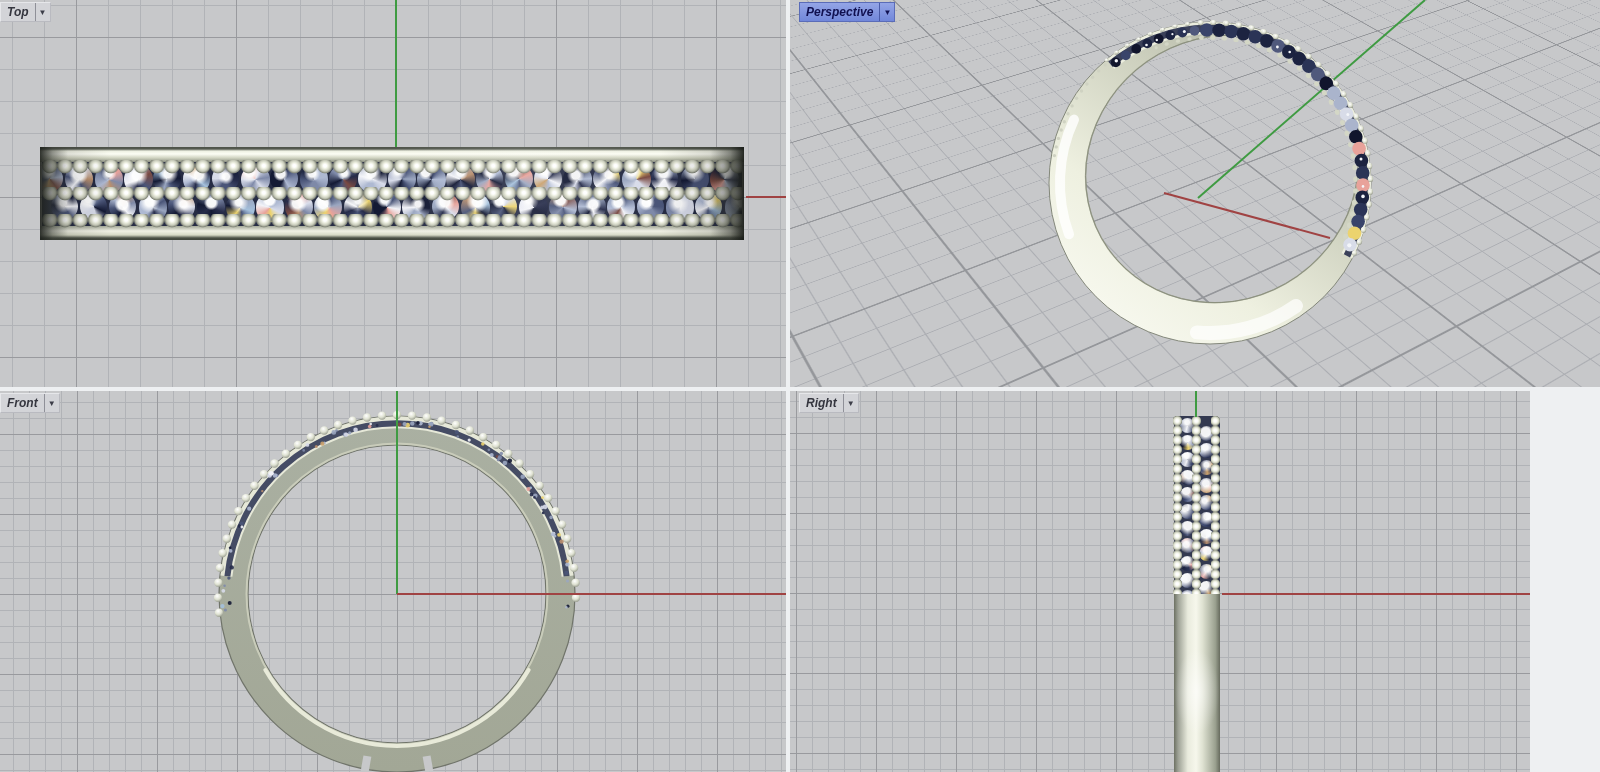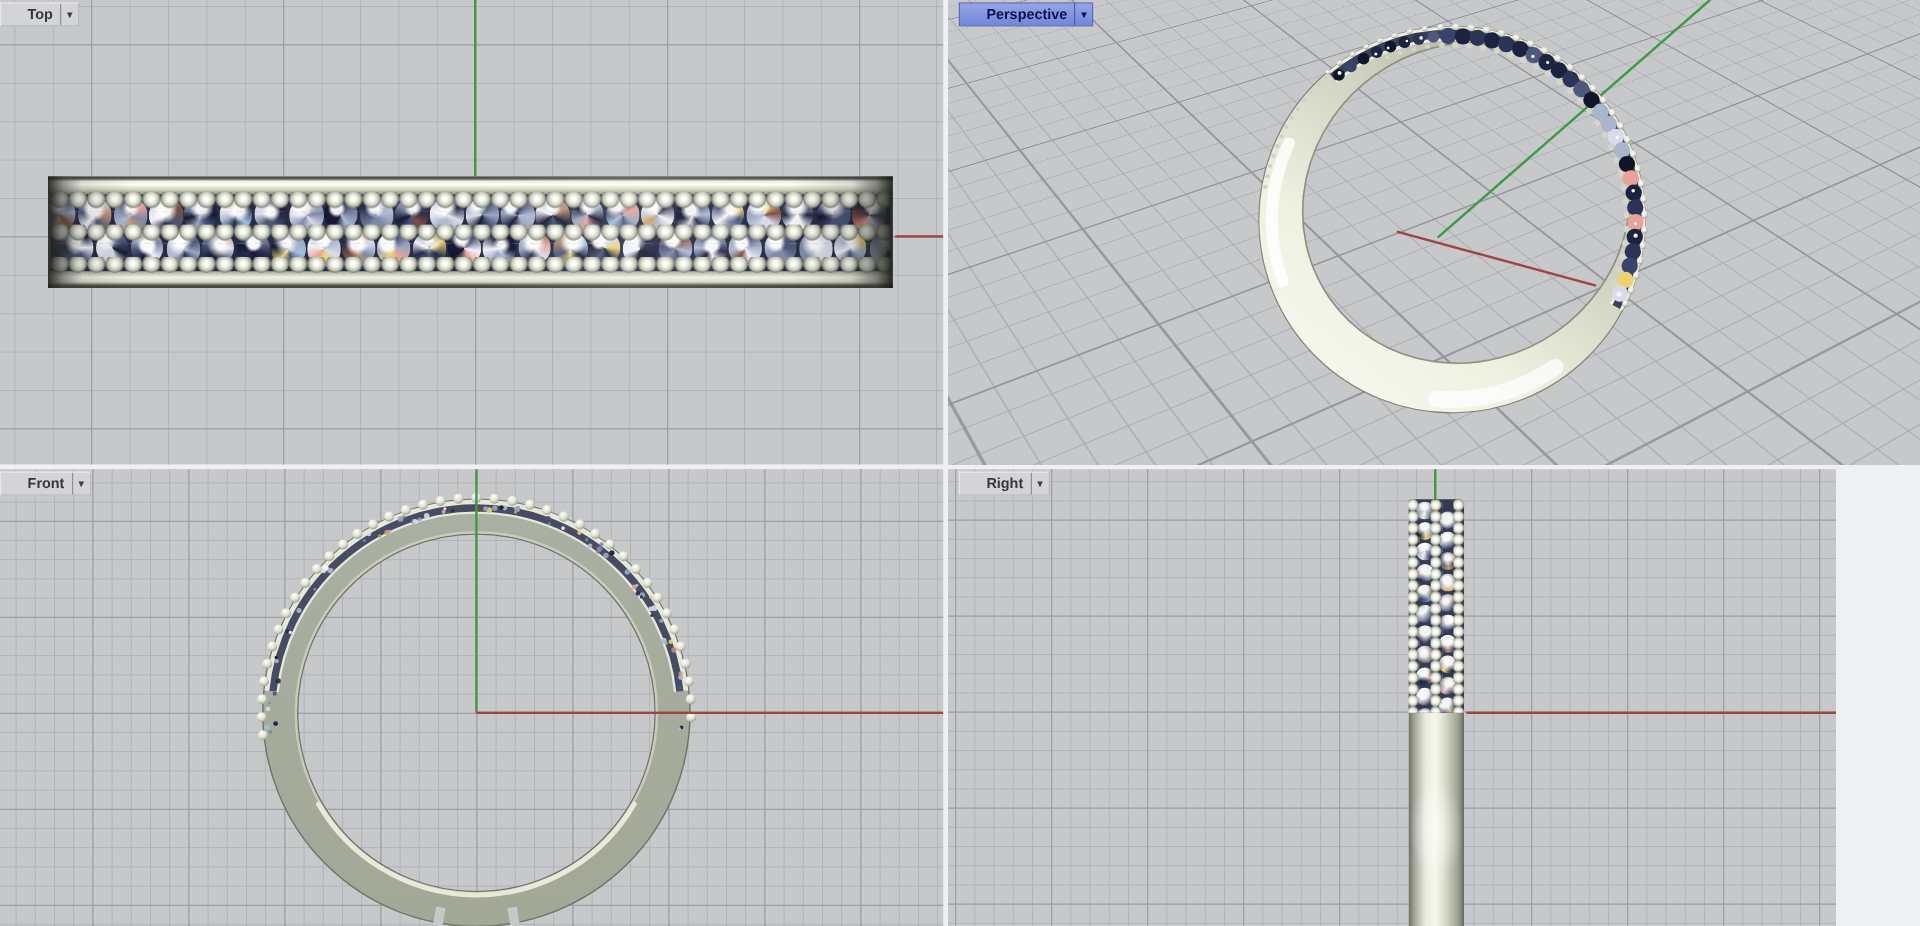--- a/index.html
+++ b/index.html
@@ -31,21 +31,21 @@
       linear-gradient(90deg,#95979b 2px, transparent 2px),
       linear-gradient(#abadb2 1px, transparent 1px),
       linear-gradient(90deg,#abadb2 1px, transparent 1px);
     background-size:150px 150px,150px 150px,30px 30px,30px 30px;
     transform:perspective(1150px) rotateX(57deg) rotateZ(-35deg);}
 
   
   .vp-label{position:absolute;top:2px;display:inline-flex;align-items:stretch;height:18px;
     font-size:12px;font-weight:bold;background:#d3d4d8;color:#35363f;
     border:1px solid #b9bac0;border-top-color:#e6e7ea;border-left-color:#e6e7ea;z-index:6;}
-  .vp-label .txt{padding:1px 6px 0 22px;line-height:16px;}
+  .vp-label .txt{padding:1px 6px 0 6px;line-height:16px;font-style:italic;}
   .vp-label .arr{width:14px;display:flex;align-items:center;justify-content:center;
     border-left:1px solid #8f9098;font-size:8px;color:#3c3d48;}
   .vp-label.active{background:linear-gradient(#94a5e6,#7187da);color:#101050;
     border-color:#5a6cb8;}
   .vp-label.active .arr{border-left-color:#4a5ba8;color:#101050;}
 
   .axis{position:absolute;z-index:4;}
   .axis.v{width:2px;} .axis.h{height:2px;}
 
   

